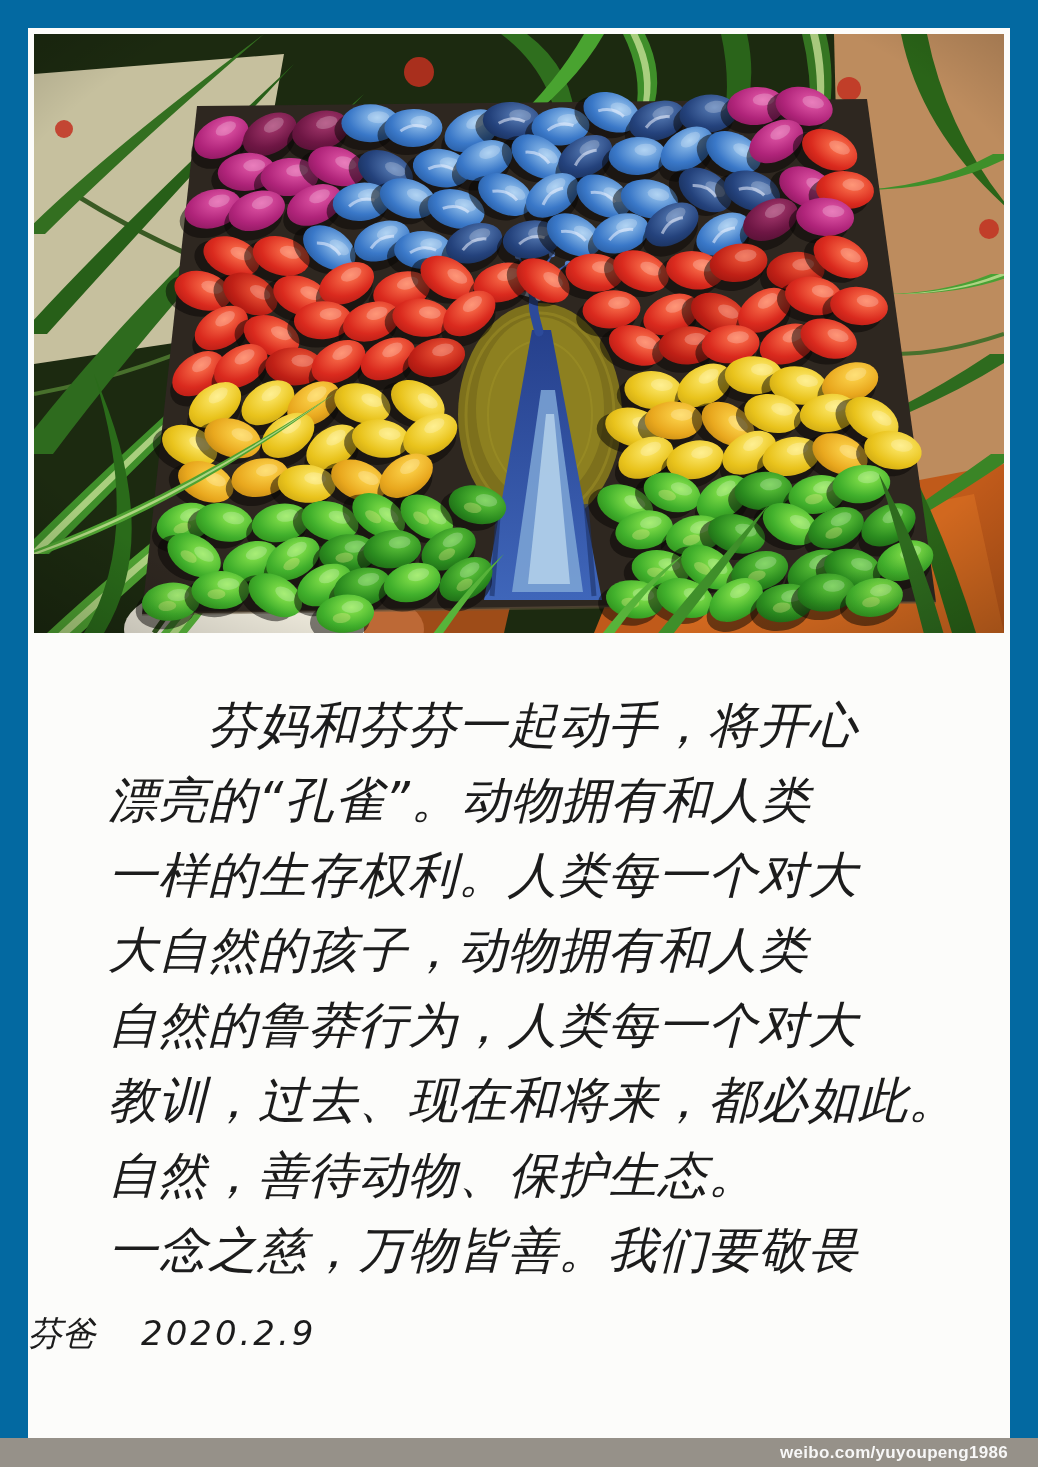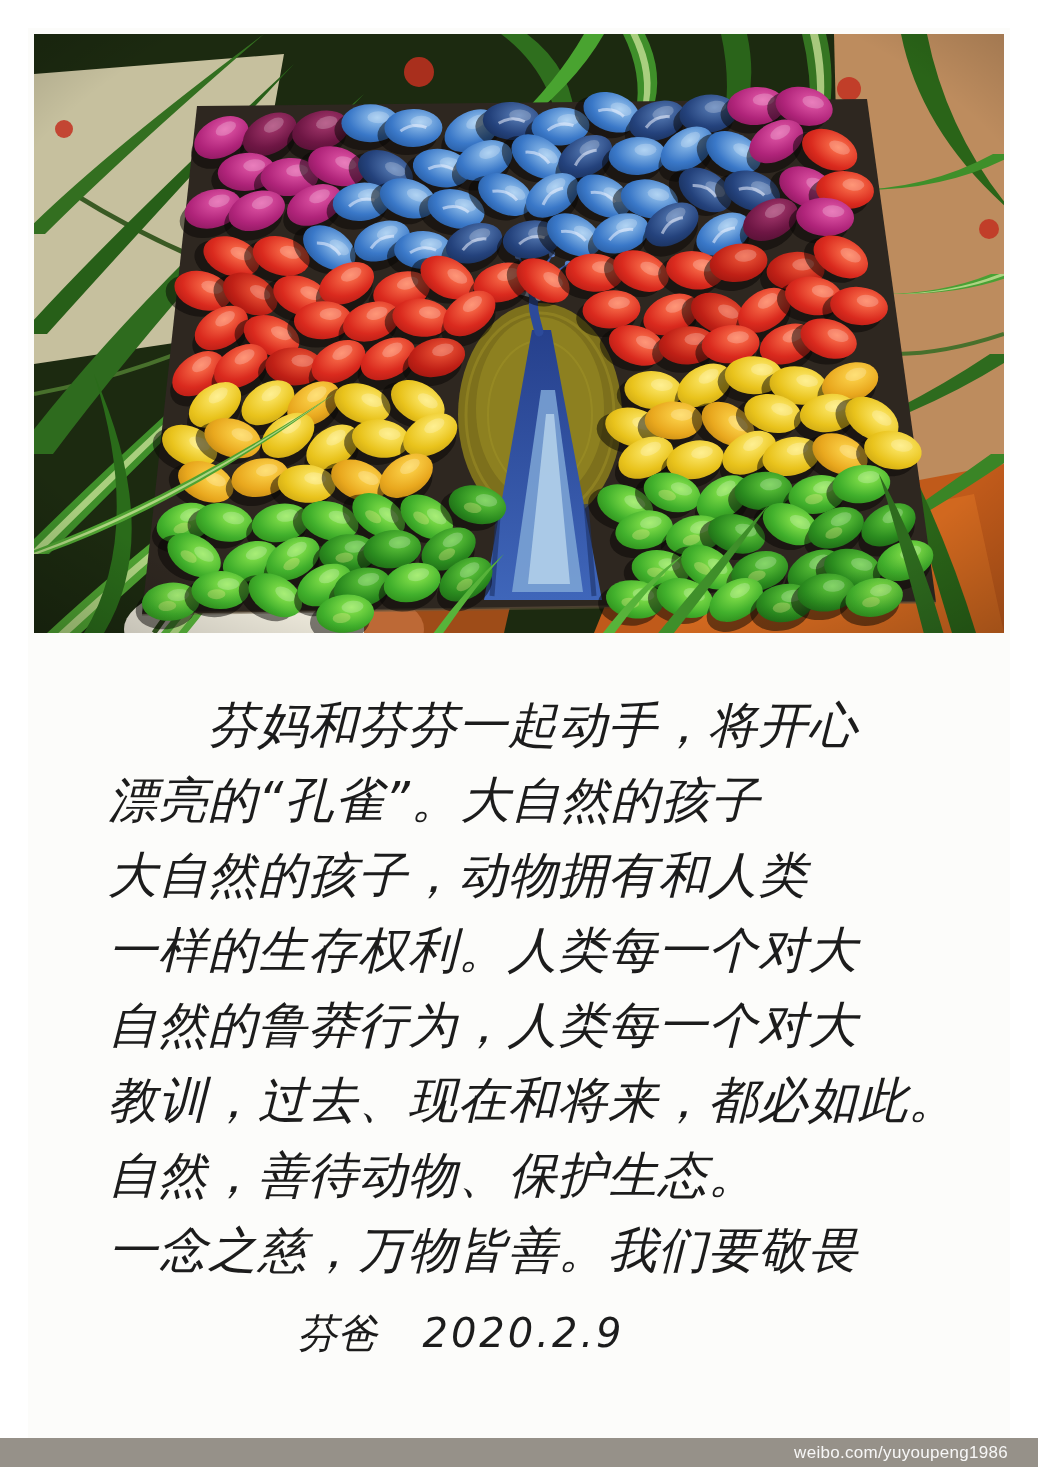--- a/index.html
+++ b/index.html
@@ -1,20 +1,20 @@
 <!DOCTYPE html>
 <html><head>
 <meta charset="utf-8">
 <style>
   * { box-sizing: border-box; margin: 0; padding: 0; }
   html, body { background: #9b9793; }
   .page {
     position: relative;
     width: 1038px; height: 1467px;
-    background: #ffffff;
+    background: #0369a1;
     overflow: hidden;
     font-family: "DejaVu Sans", sans-serif;
   }
   .paper {
     position: absolute; left: 28px; top: 28px;
     width: 982px; height: 1410px;
     background: #fcfcfa;
   }
   .photo {
     position: absolute; left: 6px; top: 6px;
@@ -31,36 +31,36 @@
     padding: 0 40px 0 80px;
     font-size: 49px; line-height: 75px;
     letter-spacing: 1px;
     white-space: nowrap;
     font-style: italic;
   }
   .note-line.first { text-indent: 100px; }
   .signature-row {
     margin-top: 14px;
     padding-right: 116px;
-    text-align: center;
-    font-size: 40px; line-height: 62px;
+    text-align: left;
+    font-size: 34px; line-height: 62px;
     font-style: italic;
   }
   .sig-date { margin-left: 45px; letter-spacing: 3px; }
   .watermark-bar {
     position: absolute; left: 0; bottom: 0;
     width: 100%; height: 29px;
     background: #969189;
     display: flex; align-items: center; justify-content: flex-end;
     padding-right: 30px;
   }
   .watermark {
     color: #fdfdfd; opacity: 0.95;
     font-family: "Liberation Sans", sans-serif;
-    font-size: 17px; font-weight: 400; letter-spacing: 0.3px;
+    font-size: 17px; font-weight: 700; letter-spacing: 0.3px;
   }
 </style>
 </head>
 <body>
 
 <div class="page">
   <div class="paper">
     <figure class="photo" aria-label="Craft artwork of dyed pistachio shells on black card: magenta corners and a blue band at top, then red, yellow and green rows surrounding a hand-drawn blue peacock on a golden oval halo, displayed among spider-plant leaves in front of tan and orange walls">
       <svg id="photo-svg" viewBox="0 0 970 599">
           <defs>
@@ -1079,23 +1079,23 @@
           <path d="M 607,620 Q 672,540 735,470 Q 688,540 623,620 Z" fill="#3f8f2a"></path>
           <path d="M 554,620 Q 594,560 650,520 Q 606,560 566,620 Z" fill="#57b33a"></path>
           <path d="M 895,620 Q 870,520 845,440 Q 890,520 915,620 Z" fill="#2e6b1e"></path>
           <path d="M 385,620 Q 425,560 470,520 Q 435,560 395,620 Z" fill="#57b33a"></path>
           <rect x="0" y="0" width="970" height="599" fill="url(#gVig)"></rect>
         </svg>
     </figure>
     <div class="note">
       <div class="note-lines" id="note-lines">
           <p class="note-line first">芬妈和芬芬一起动手，将开心</p>
-          <p class="note-line">漂亮的“孔雀”。大自然的孩子</p>
+          <p class="note-line">漂亮的“孔雀”。动物拥有和人类</p>
+          <p class="note-line">一样的生存权利。人类每一个对大</p>
           <p class="note-line">大自然的孩子，动物拥有和人类</p>
-          <p class="note-line">一样的生存权利。人类每一个对大</p>
           <p class="note-line">自然的鲁莽行为，人类每一个对大</p>
           <p class="note-line">教训，过去、现在和将来，都必如此。</p>
           <p class="note-line">自然，善待动物、保护生态。</p>
           <p class="note-line">一念之慈，万物皆善。我们要敬畏</p>
         </div>
       <div class="signature-row">
         <span class="sig">芬爸</span><span class="sig-date">2020.2.9</span>
       </div>
     </div>
   </div>

